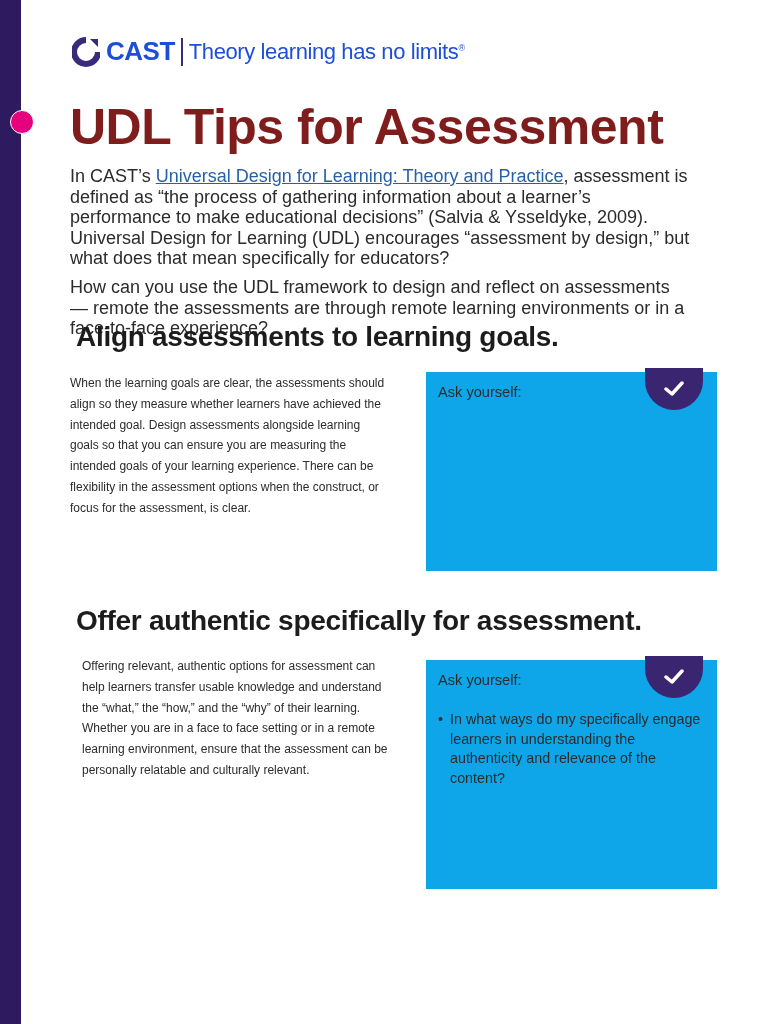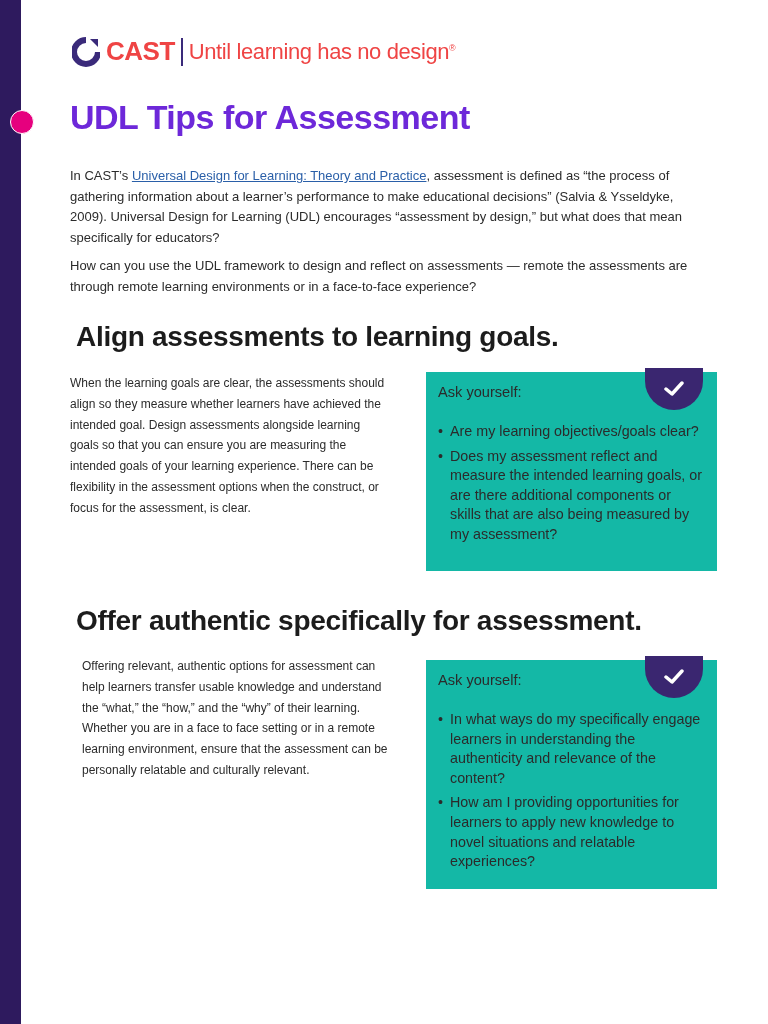--- a/index.html
+++ b/index.html
@@ -3,34 +3,34 @@
 <meta charset="utf-8">
 <style>
   html, body { margin: 0; padding: 0; }
   body {
     width: 768px; height: 1024px; background: #ffffff; position: relative; overflow: hidden;
     font-family: "Liberation Sans", "DejaVu Sans", sans-serif; color: #2b2b2b;
   }
   .stripe { position: absolute; left: 0; top: 0; width: 21px; height: 1024px; background: #2e1a5e; }
   .dot { position: absolute; left: 10px; top: 110px; width: 24px; height: 24px; border-radius: 50%;
          background: #e6007e; border: 1px solid #ffffff; box-sizing: border-box; }
-  .logo { position: absolute; left: 72px; top: 36px; display: flex; align-items: center; color: #ef4444; }
+  .logo { position: absolute; left: 72px; top: 36px; display: flex; align-items: center; color: #1d4ed8; }
   .logo-mark { width: 28px; height: 30px; position: relative; margin-right: 6px; }
   .logo-mark svg { display: block; }
   .logo-cast { font-weight: bold; font-size: 26px; letter-spacing: -0.5px; }
   .logo-divider { width: 2px; height: 28px; background: #3a2a7a; margin: 0 6px; }
   .logo-tagline { font-size: 22px; letter-spacing: -0.4px; }
   .logo-reg { font-size: 9px; vertical-align: super; }
-  h1 { position: absolute; left: 70px; top: 98px; margin: 0; font-size: 34px; font-weight: bold; color: #6d28d9; letter-spacing: -0.5px; }
-  .intro { position: absolute; left: 70px; top: 166px; width: 620px; font-size: 13px; line-height: 20.6px; color: #2b2b2b; }
+  h1 { position: absolute; left: 70px; top: 98px; margin: 0; font-size: 50px; font-weight: bold; color: #7f1d1d; letter-spacing: -0.5px; }
+  .intro { position: absolute; left: 70px; top: 166px; width: 620px; font-size: 18px; line-height: 20.6px; color: #2b2b2b; }
   .intro p { margin: 0 0 8px 0; }
   .intro a { color: #2a5fa8; text-decoration: underline; font-weight: normal; }
   h2 { position: absolute; left: 76px; margin: 0; font-size: 28px; font-weight: bold; color: #1c1c1c; letter-spacing: -0.3px; }
   .body-text { position: absolute; left: 70px; width: 315px; font-size: 12px; line-height: 20.8px; color: #2b2b2b; margin: 0; }
-  .box { position: absolute; left: 426px; width: 291px; background: #14b8a6; box-sizing: border-box; padding: 12px 12px 12px 12px; }
+  .box { position: absolute; left: 426px; width: 291px; background: #0ea5e9; box-sizing: border-box; padding: 12px 12px 12px 12px; }
   .box-label { font-size: 14.6px; color: #2b2b2b; margin: 0 0 22px 0; }
   .box ul { margin: 0; padding: 0; list-style: none; }
   .box li { position: relative; padding-left: 12px; font-size: 14.3px; line-height: 19.6px; color: #2b2b2b; margin-bottom: 5px; }
   .box li::before { content: "•"; position: absolute; left: 0; top: 0; }
   .check { position: absolute; right: 14px; top: -4px; width: 58px; height: 42px; background: #3a2670;
            border-radius: 0 0 29px 29px; display: flex; align-items: center; justify-content: center; }
 </style>
 </head>
 <body>
 
@@ -39,51 +39,46 @@
 
 <div class="logo">
   <span class="logo-mark">
     <svg width="28" height="30" viewBox="0 0 28 30">
       <path d="M14 3 A12 12 0 1 0 26 15" fill="none" stroke="#3a2a7a" stroke-width="6"></path>
       <path d="M18 2 L26 2 L26 10 Z" fill="#3a2a7a"></path>
     </svg>
   </span>
   <span class="logo-cast">CAST</span>
   <span class="logo-divider"></span>
-  <span class="logo-tagline"><span>Until learning has no design</span><span class="logo-reg">®</span></span>
+  <span class="logo-tagline"><span>Theory learning has no limits</span><span class="logo-reg">®</span></span>
 </div>
 
 <h1>UDL Tips for Assessment</h1>
 
 <div class="intro">
   <p><span>In CAST’s </span><a href="#">Universal Design for Learning: Theory and Practice</a><span>, assessment is defined as “the process of gathering information about a learner’s performance to make educational decisions” (Salvia &amp; Ysseldyke, 2009). Universal Design for Learning (UDL) encourages “assessment by design,” but what does that mean specifically for educators?</span></p>
   <p>How can you use the UDL framework to design and reflect on assessments — remote the assessments are through remote learning environments or in a face-to-face experience?</p>
 </div>
 
 <h2 style="top:321px;">Align assessments to learning goals.</h2>
 <p class="body-text" style="top:373px;">When the learning goals are clear, the assessments should align so they measure whether learners have achieved the intended goal. Design assessments alongside learning goals so that you can ensure you are measuring the intended goals of your learning experience. There can be flexibility in the assessment options when the construct, or focus for the assessment, is clear.</p>
 <div class="box" style="top:372px; height:199px;">
   <div class="check">
     <svg width="20" height="16" viewBox="0 0 20 16">
         <path d="M2 8 L8 13 L18 2" fill="none" stroke="#ffffff" stroke-width="3.5" stroke-linecap="round" stroke-linejoin="round"></path>
       </svg>
   </div>
   <p class="box-label">Ask yourself:</p>
-  <ul>
-    <li>Are my learning objectives/goals clear?</li>
-    <li>Does my assessment reflect and measure the intended learning goals, or are there additional components or skills that are also being measured by my assessment?</li>
-  </ul>
 </div>
 
 <h2 style="top:605px;">Offer authentic specifically for assessment.</h2>
 <p class="body-text" style="top:656px;margin-left:12px;">Offering relevant, authentic options for assessment can help learners transfer usable knowledge and understand the “what,” the “how,” and the “why” of their learning. Whether you are in a face to face setting or in a remote learning environment, ensure that the assessment can be personally relatable and culturally relevant.</p>
 <div class="box" style="top:660px; height:229px;">
   <div class="check">
     <svg width="20" height="16" viewBox="0 0 20 16">
         <path d="M2 8 L8 13 L18 2" fill="none" stroke="#ffffff" stroke-width="3.5" stroke-linecap="round" stroke-linejoin="round"></path>
       </svg>
   </div>
   <p class="box-label">Ask yourself:</p>
   <ul>
     <li>In what ways do my specifically engage learners in understanding the authenticity and relevance of the content?</li>
-    <li>How am I providing opportunities for learners to apply new knowledge to novel situations and relatable experiences?</li>
   </ul>
 </div>
 
 </body></html>

